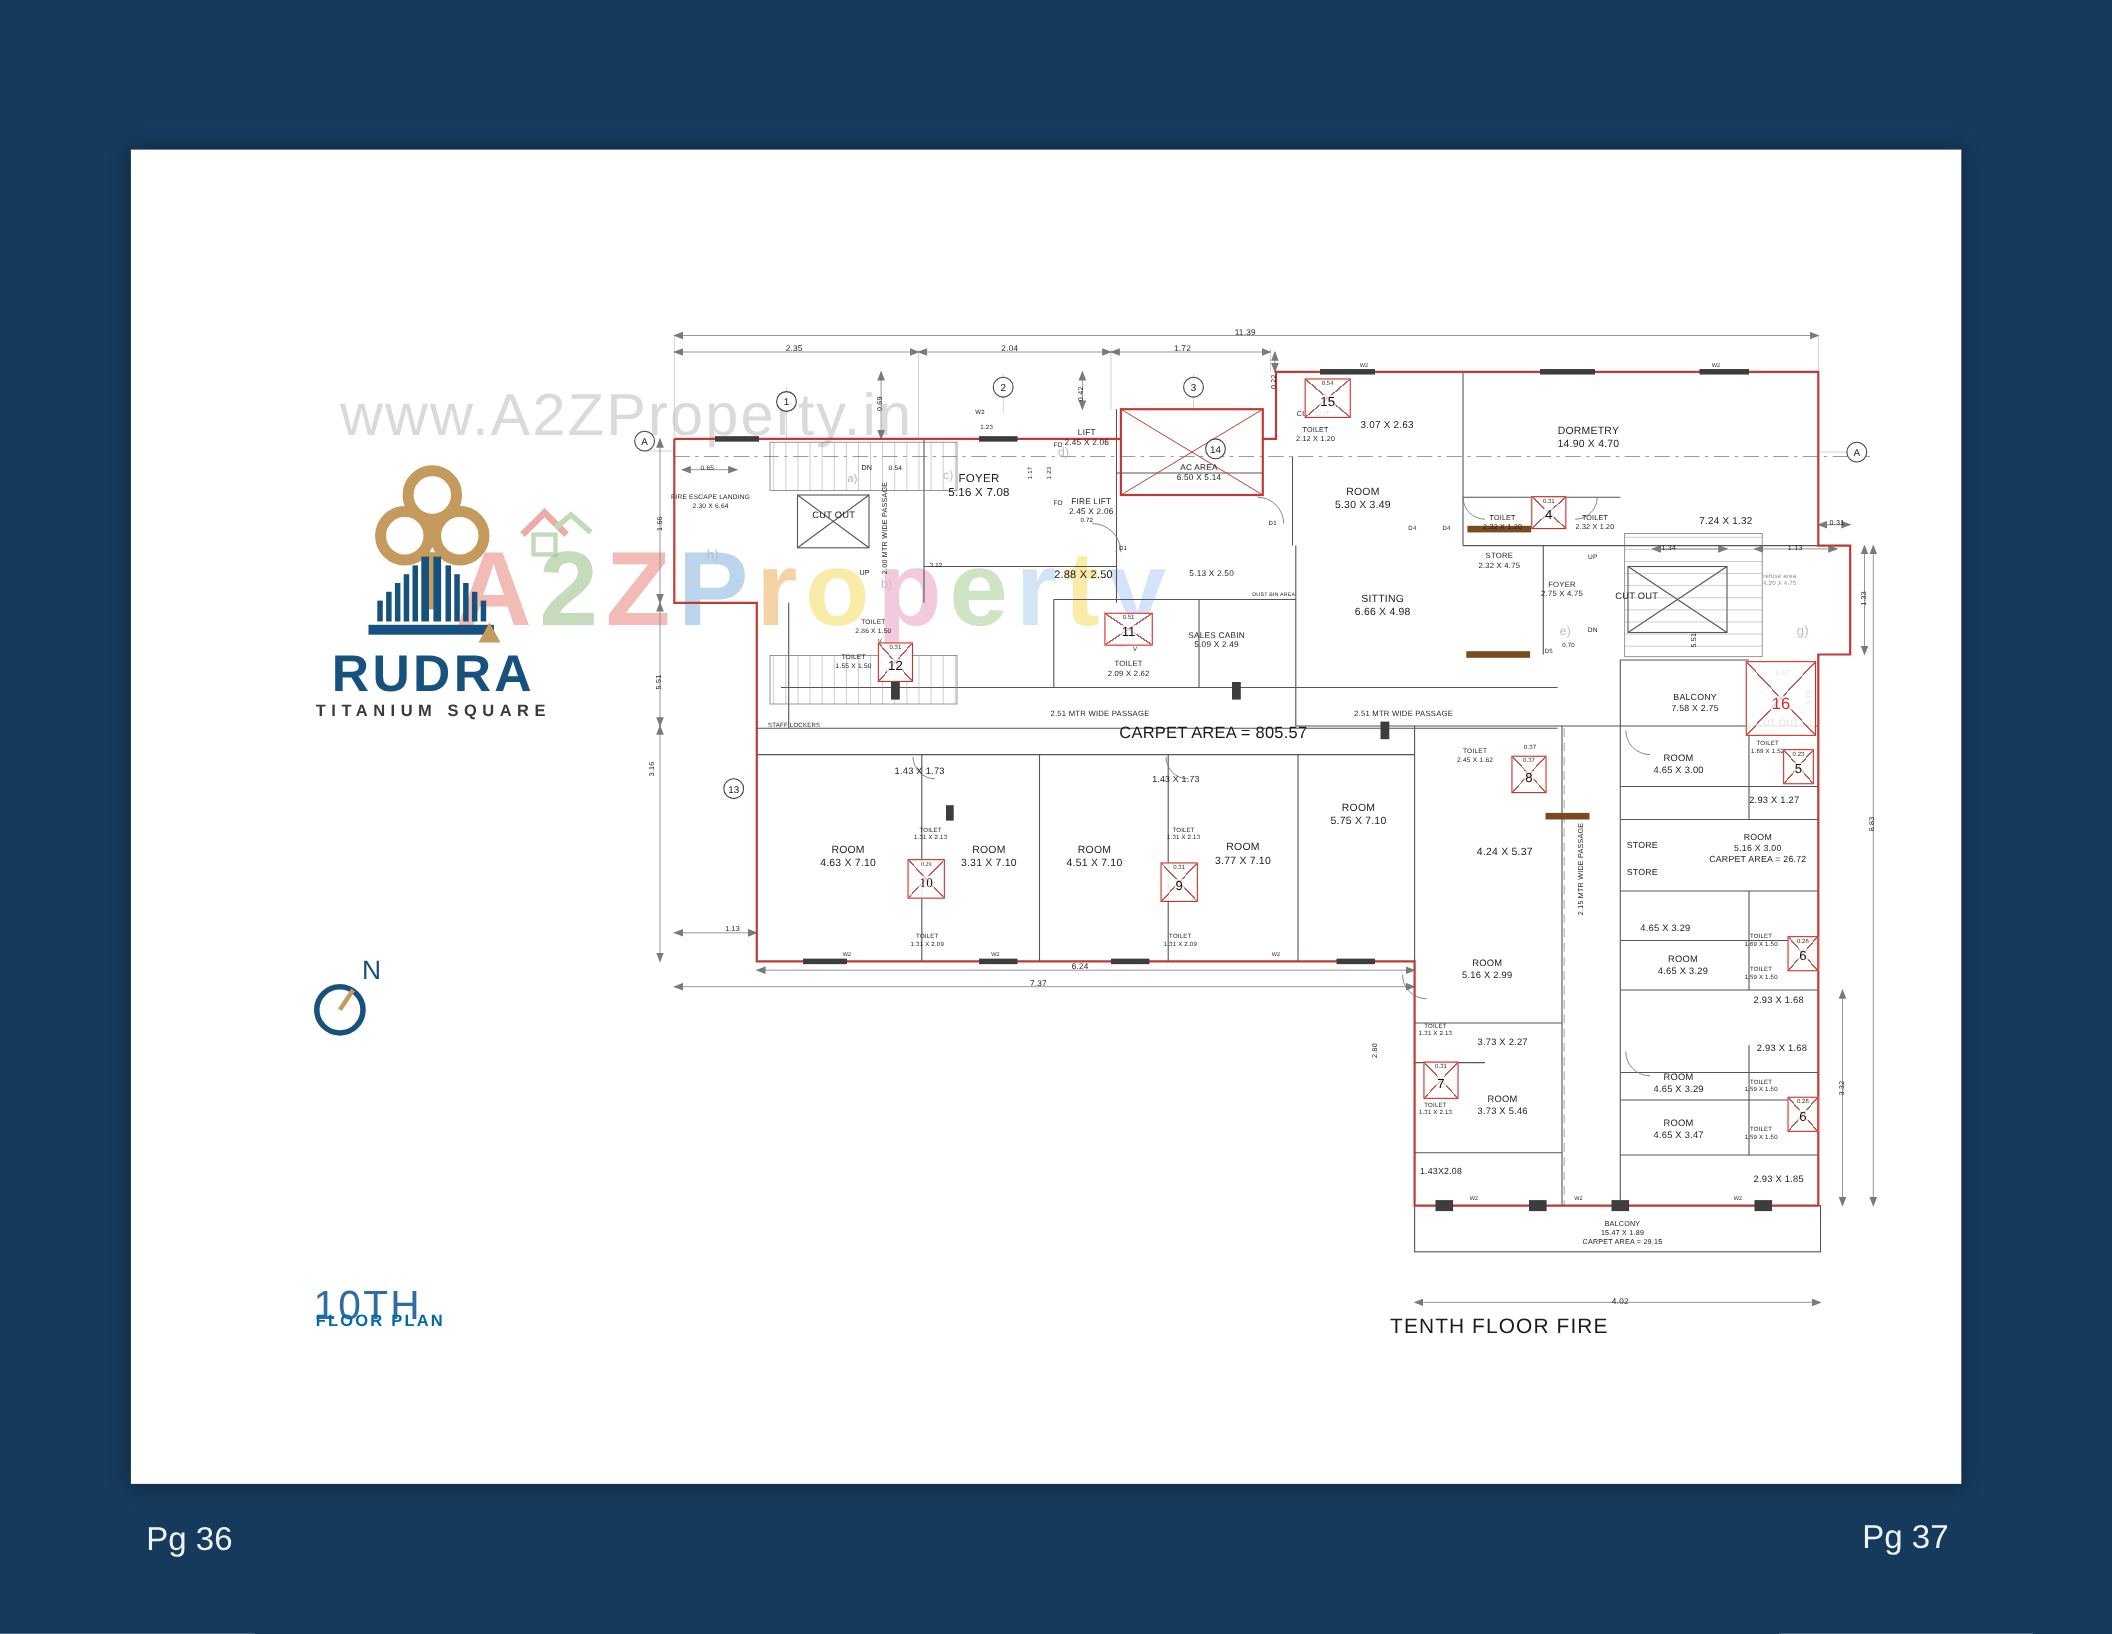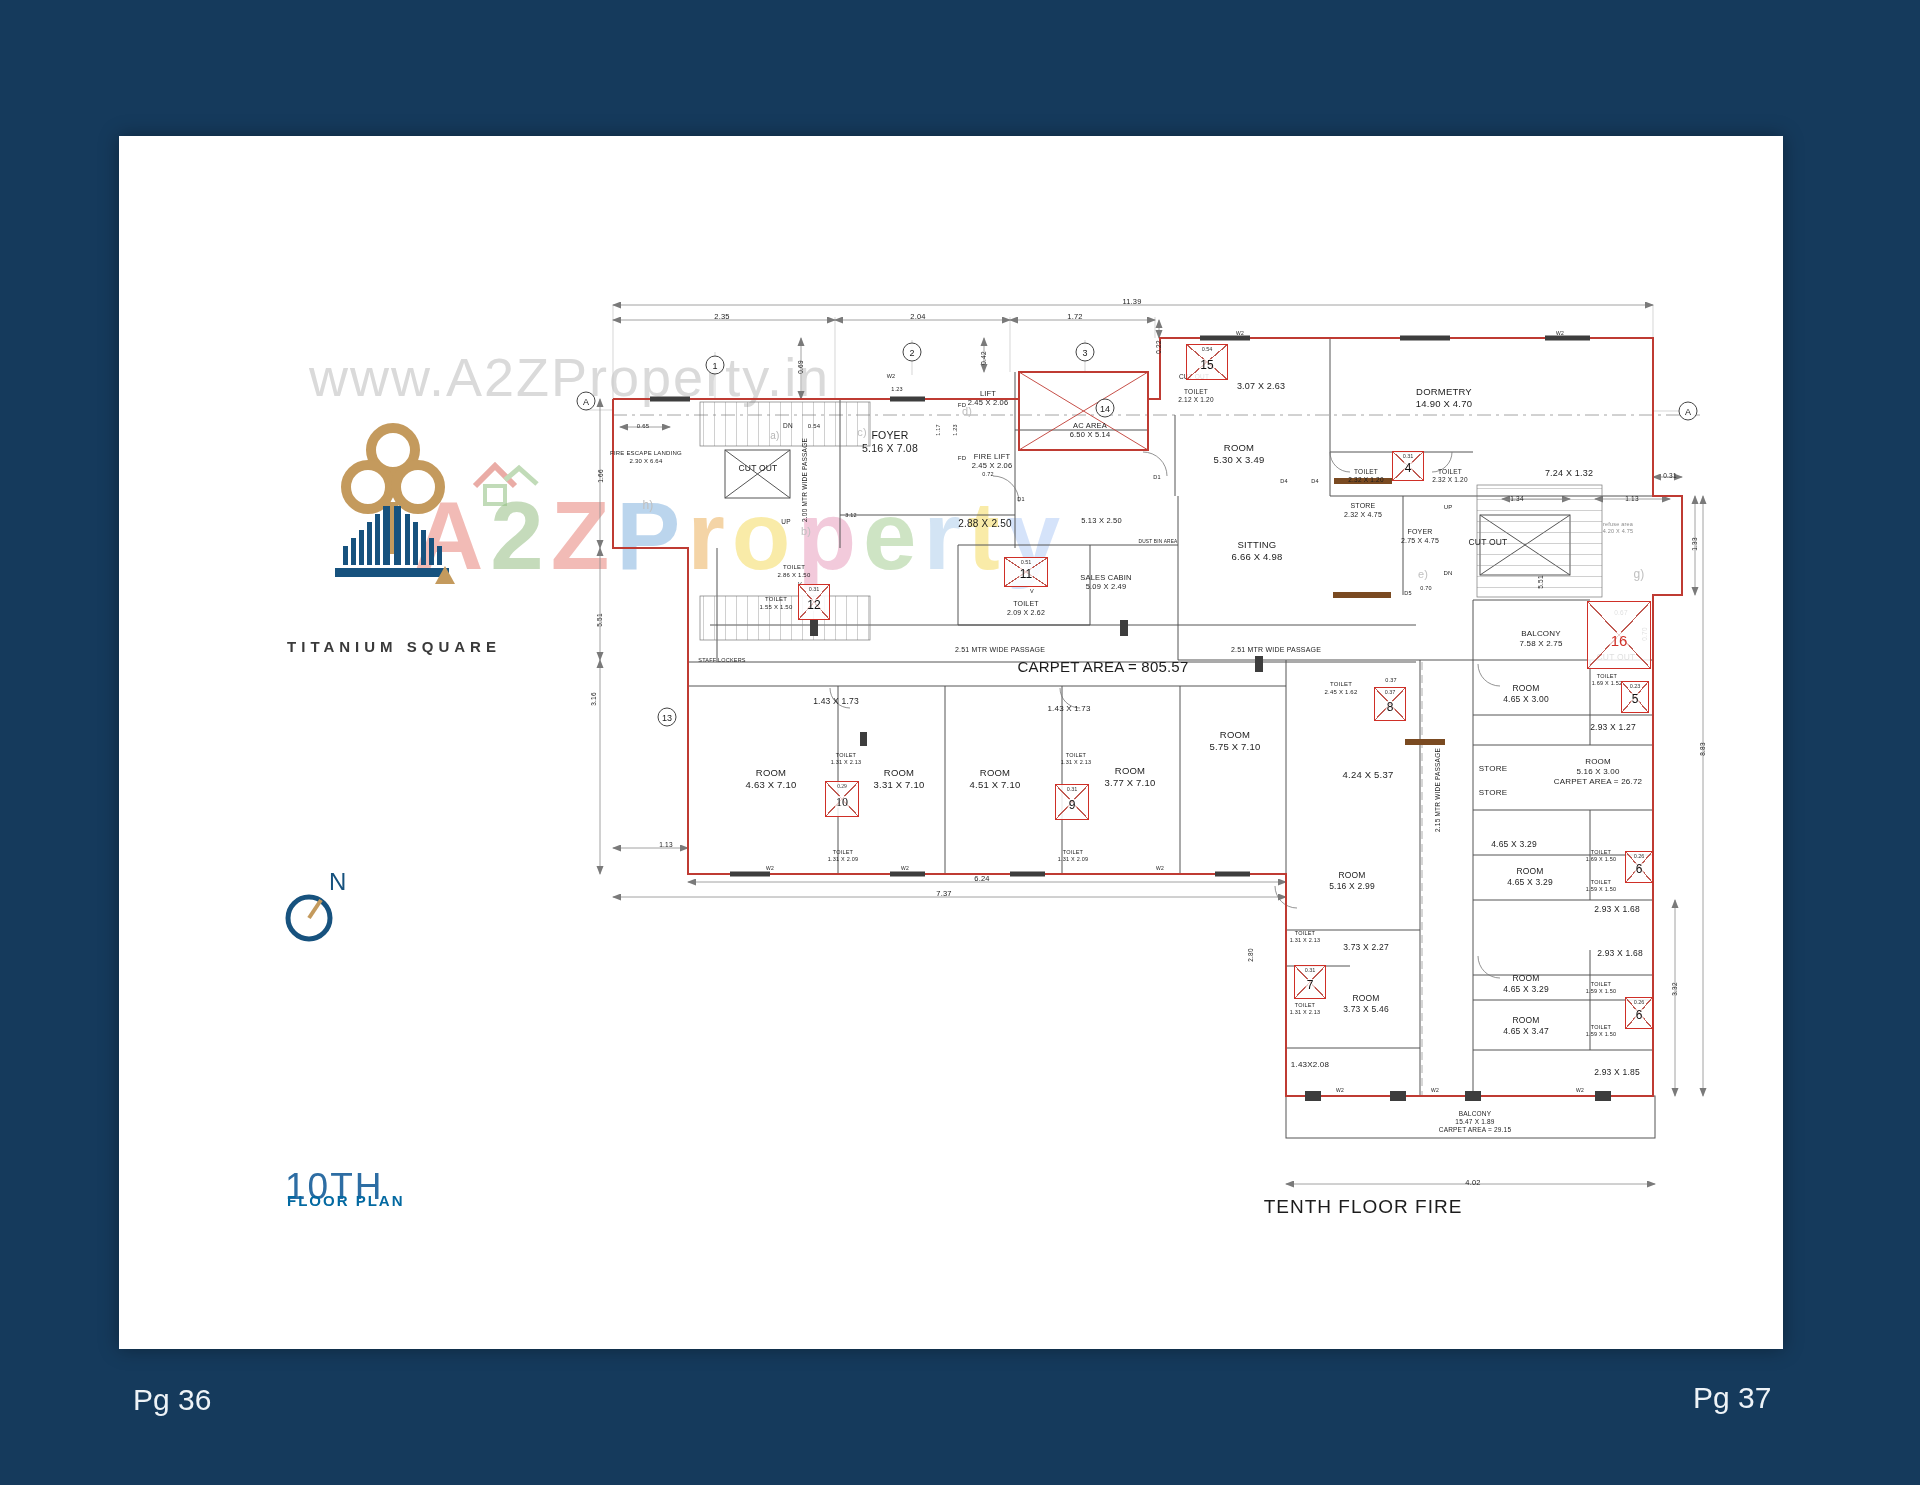--- a/index.html
+++ b/index.html
@@ -75,20 +75,21 @@
       <rect x="155" y="100" width="7" height="59"></rect>
         <rect x="166" y="108" width="5" height="51"></rect>
       <rect x="174" y="116" width="5" height="43"></rect>
         <rect x="182" y="124" width="5" height="35"></rect>
       <rect x="190" y="132" width="5" height="27"></rect>
         <rect x="198" y="140" width="5" height="19"></rect>
       <rect x="96" y="162" width="114" height="9"></rect>
     </g>
     <polygon points="196,178 206,160 216,178" fill="#c49a5d"></polygon>
   </svg>
+  <div id="logo-name">RUDRA</div>
   <div id="logo-tag">TITANIUM SQUARE</div>
 
   <svg class="abs" style="left:140px;top:730px" width="120" height="100" viewBox="0 0 120 100">
     <circle cx="50" cy="52" r="21" fill="none" stroke="#17527e" stroke-width="5"></circle>
     <line x1="50" y1="52" x2="62" y2="34" stroke="#c49a5d" stroke-width="4"></line>
     <text x="70" y="24" font-size="24" fill="#17527e" font-family="Liberation Sans,sans-serif">N</text>
   </svg>
 
   <div id="floor-big">10TH</div>
   <div id="floor-small">FLOOR PLAN</div>

